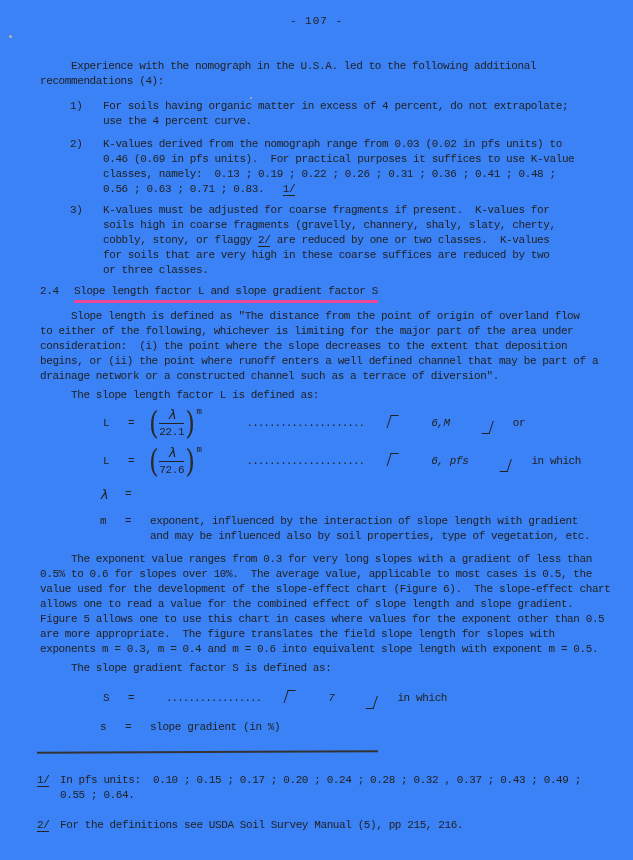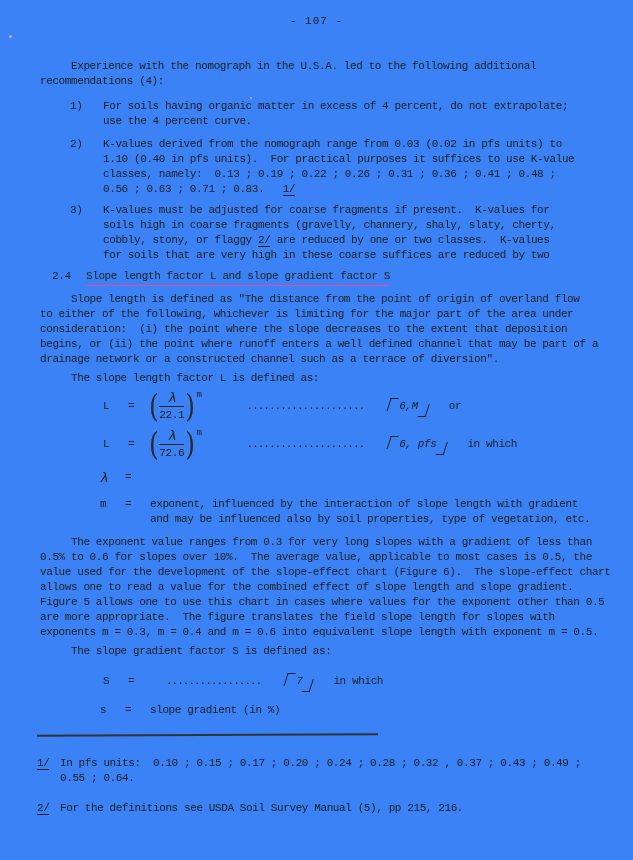--- a/index.html
+++ b/index.html
@@ -21,36 +21,36 @@
   .pagenum { width:553px; text-align:center; letter-spacing:1px; }
   .intro { margin-top:30px; }
   .list-item { display:flex; }
   .li-1 { margin-top:10px; }
   .li-2 { margin-top:8px; }
   .li-3 { margin-top:6px; }
   .list-item .num { width:33px; margin-left:30px; flex:none; }
   .bold { font-weight:normal; }
   .fnref { border-bottom:1px solid #222; }
   .heading { display:flex; margin-top:6px; }
-  .heading .h-num { width:34px; flex:none;margin-left:12px; }
-  .heading .h-title { border-bottom:1px solid #ec4899; padding-bottom:1px; }
+  .heading .h-num { width:34px; flex:none; }
+  .heading .h-title { border-bottom:3px solid #ec4899; padding-bottom:1px; }
   .para2 { margin-top:6px; }
   .lead-line { margin-top:4px; }
   .eq { display:flex; align-items:center; margin-left:63px; height:36px; margin-top:2px; }
   .eq .lhs { width:25px; flex:none; }
   .eq .sign { width:20px; flex:none; }
   .paren { font-family:"DejaVu Serif", serif; font-size:25px; font-weight:normal; transform:scaleY(1.25); color:#2a2a2a; padding:0 1px; }
   .frac { text-align:center; }
   .frac .fnum { border-bottom:1.2px solid #222; padding:0 6px 1px 6px; }
   .frac .fden { padding-top:1px; }
   .lam { font-family:"DejaVu Sans Mono", monospace; font-style:italic; font-size:13px; }
   .exp { font-size:9px; position:relative; top:-11px; margin-left:1px; }
   .dots { margin-left:45px; letter-spacing:-1px; }
   .dots-s { margin-left:18px; letter-spacing:-1px; }
-  .ref { display:flex; align-items:center; margin-left:24px; font-style:italic; }
+  .ref { display:flex; align-items:center; margin-left:24px; font-style:italic;gap:32px; }
   .cl { display:inline-block; width:7px; height:12px; border-left:1.5px solid #222; border-top:1.5px solid #222; transform:skewX(-18deg) translateY(-2px); }
   .cr { display:inline-block; width:7px; height:12px; border-right:1.5px solid #222; border-bottom:1.5px solid #222; transform:skewX(-18deg) translateY(4px); }
   .ref .rtext { padding:0 3px; }
   .suffix { margin-left:20px;text-align:right; }
   .def { display:flex; }
   .def-lambda { margin-top:8px; }
   .def-m { margin-top:12px; }
   .def-s { margin-top:2px; }
   .def .sym { width:25px; flex:none; margin-left:60px; }
   .def .sign { width:25px; flex:none; }
@@ -82,33 +82,34 @@
   <div class="list-item li-1">
     <div class="num">1)</div>
     <div class="lines">For soils having organic matter in excess of 4 percent, do not extrapolate;
 use the 4 percent curve.</div>
   </div>
 
   <div class="list-item li-2">
     <div class="num">2)</div>
     <div>
       <div class="line">K-values derived from the nomograph range from 0.03 (0.02 in pfs units) to</div>
-      <div class="line">1.10 (0.40 in pfs units).  For practical purposes it suffices to use K-value</div>
+      <div class="line">0.46 (0.69 in pfs units).  For practical purposes it suffices to use K-value</div>
       <div class="line"><span class="bold">classes, namely:</span><span>  0.13 ; 0.19 ; 0.22 ; 0.26 ; 0.31 ; 0.36 ; 0.41 ; 0.48 ;</span></div>
       <div class="line"><span>0.56 ; 0.63 ; 0.71 ; 0.83.   </span><span class="fnref">1/</span></div>
     </div>
   </div>
 
   <div class="list-item li-3">
     <div class="num">3)</div>
     <div>
       <div class="line">K-values must be adjusted for coarse fragments if present.  K-values for</div>
       <div class="line">soils high in coarse fragments (gravelly, channery, shaly, slaty, cherty,</div>
       <div class="line"><span>cobbly, stony, or flaggy </span><span class="fnref">2/</span><span> are reduced by one or two classes.  K-values</span></div>
       <div class="line">for soils that are very high in these coarse suffices are reduced by two</div>
+      <div class="line">or three classes.</div>
     </div>
   </div>
 
   <div class="heading">
     <div class="h-num">2.4</div>
     <div class="h-title">Slope length factor L and slope gradient factor S</div>
   </div>
 
   <div class="lines para2">     Slope length is defined as "The distance from the point of origin of overland flow
 to either of the following, whichever is limiting for the major part of the area under

